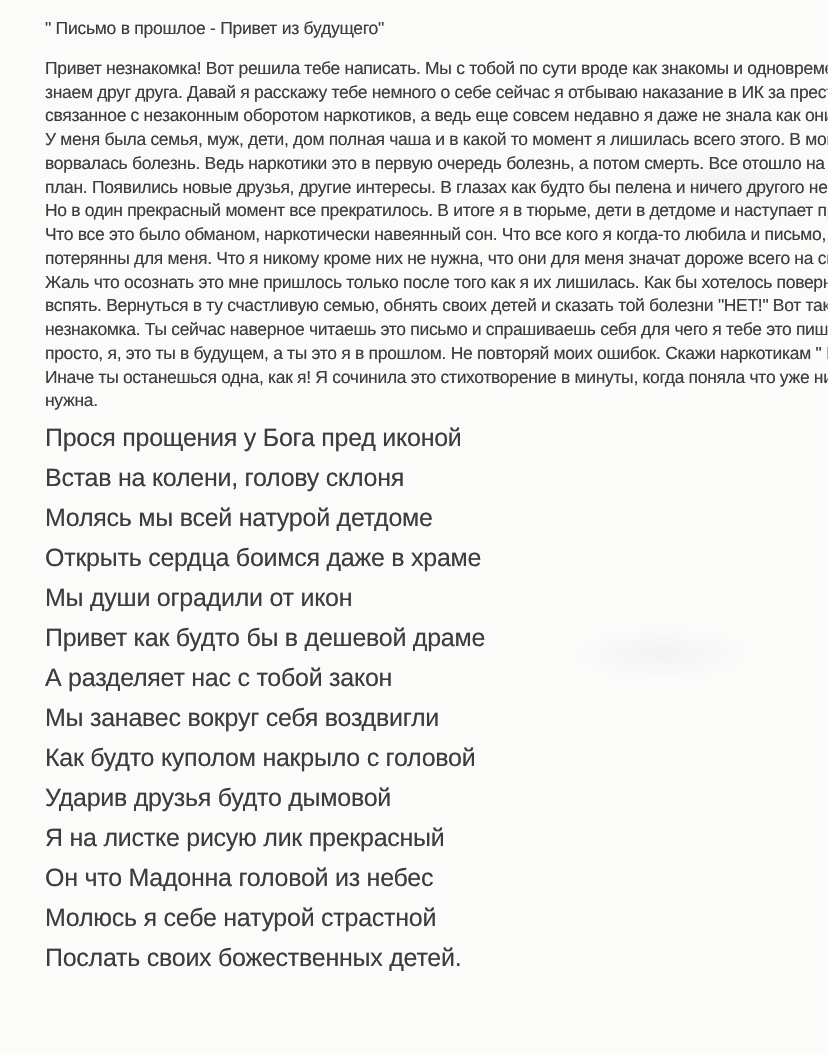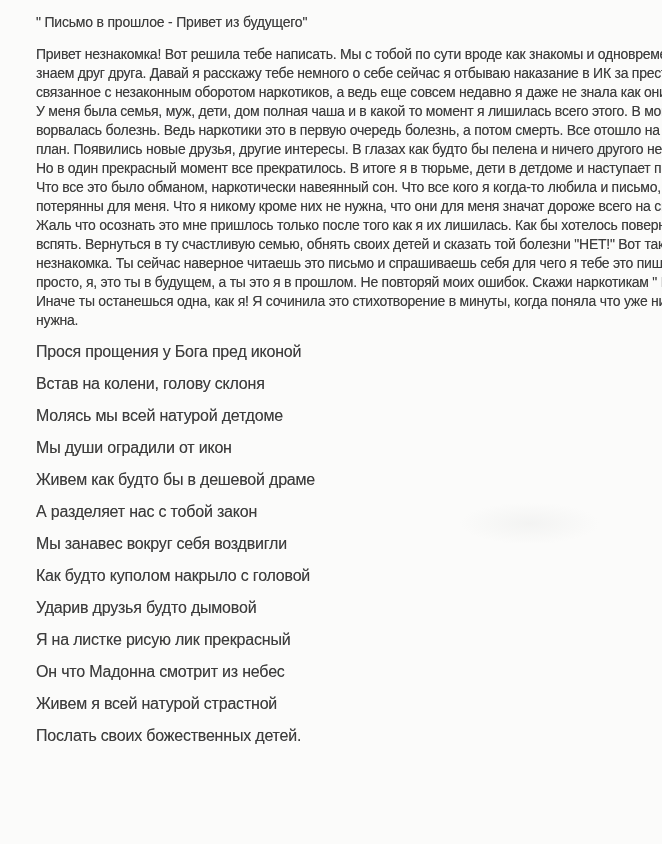--- a/index.html
+++ b/index.html
@@ -35,21 +35,21 @@
     margin-bottom: 12px;
   }
   .letter .letter-line {
     font-size: 14px;
     line-height: 19px;
     white-space: nowrap;
     letter-spacing: -0.25px;
     text-shadow: 0 0 0.5px rgba(70,70,70,0.55);
   }
   .poem .poem-line {
-    font-size: 16px;
+    font-size: 20px;
     line-height: 19px;
     margin-bottom: 13px;
     white-space: nowrap;
     letter-spacing: -0.2px;
     text-shadow: 0 0 0.5px rgba(70,70,70,0.55);
   }
 </style>
 </head>
 <body>
 
@@ -71,24 +71,25 @@
       <div class="letter-line">незнакомка. Ты сейчас наверное читаешь это письмо и спрашиваешь себя для чего я тебе это пишу? Все</div>
       <div class="letter-line">просто, я, это ты в будущем, а ты это я в прошлом. Не повторяй моих ошибок. Скажи наркотикам " Нет!"</div>
       <div class="letter-line">Иначе ты останешься одна, как я! Я сочинила это стихотворение в минуты, когда поняла что уже никому не</div>
       <div class="letter-line">нужна.</div>
     </div>
 
   <div class="poem">
       <div class="poem-line">Прося прощения у Бога пред иконой</div>
       <div class="poem-line">Встав на колени, голову склоня</div>
       <div class="poem-line">Молясь мы всей натурой детдоме</div>
+      <div class="poem-line">Открыть сердца боимся даже в храме</div>
       <div class="poem-line">Мы души оградили от икон</div>
-      <div class="poem-line">Живем как будто бы в дешевой драме</div>
+      <div class="poem-line">Привет как будто бы в дешевой драме</div>
       <div class="poem-line">А разделяет нас с тобой закон</div>
       <div class="poem-line">Мы занавес вокруг себя воздвигли</div>
       <div class="poem-line">Как будто куполом накрыло с головой</div>
       <div class="poem-line">Ударив друзья будто дымовой</div>
       <div class="poem-line">Я на листке рисую лик прекрасный</div>
-      <div class="poem-line">Он что Мадонна смотрит из небес</div>
-      <div class="poem-line">Живем я всей натурой страстной</div>
+      <div class="poem-line">Он что Мадонна головой из небес</div>
+      <div class="poem-line">Молюсь я себе натурой страстной</div>
       <div class="poem-line">Послать своих божественных детей.</div>
     </div>
 </div>
 
 </body></html>

